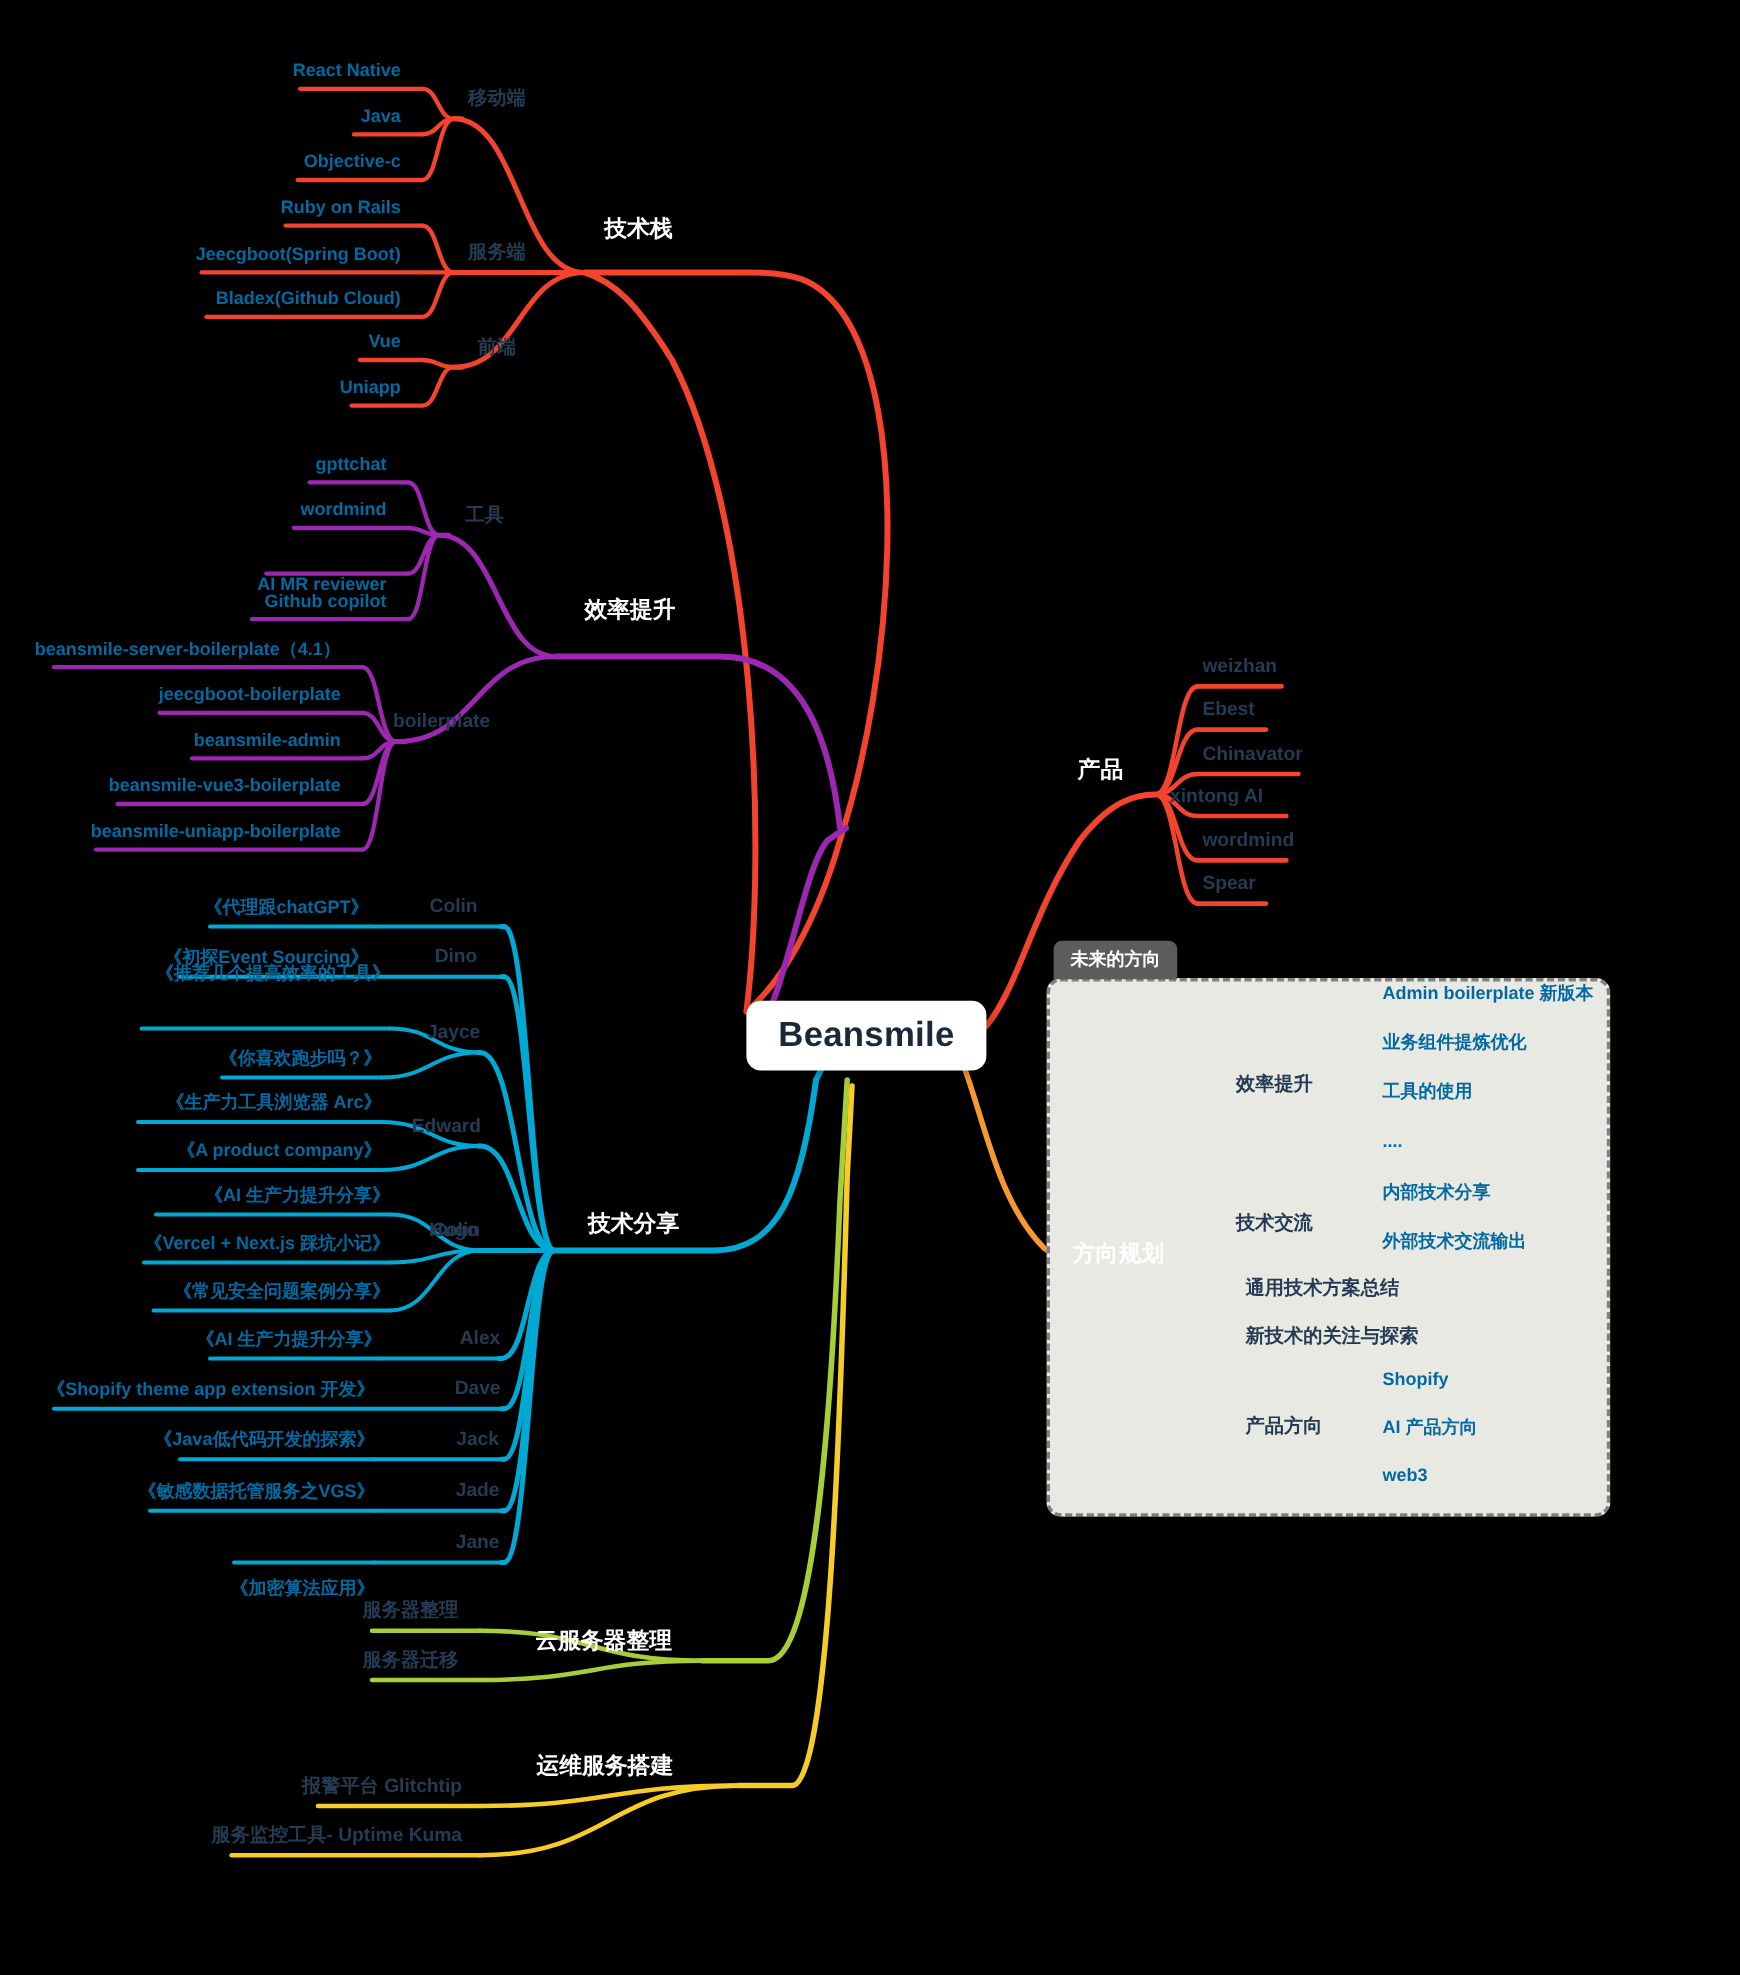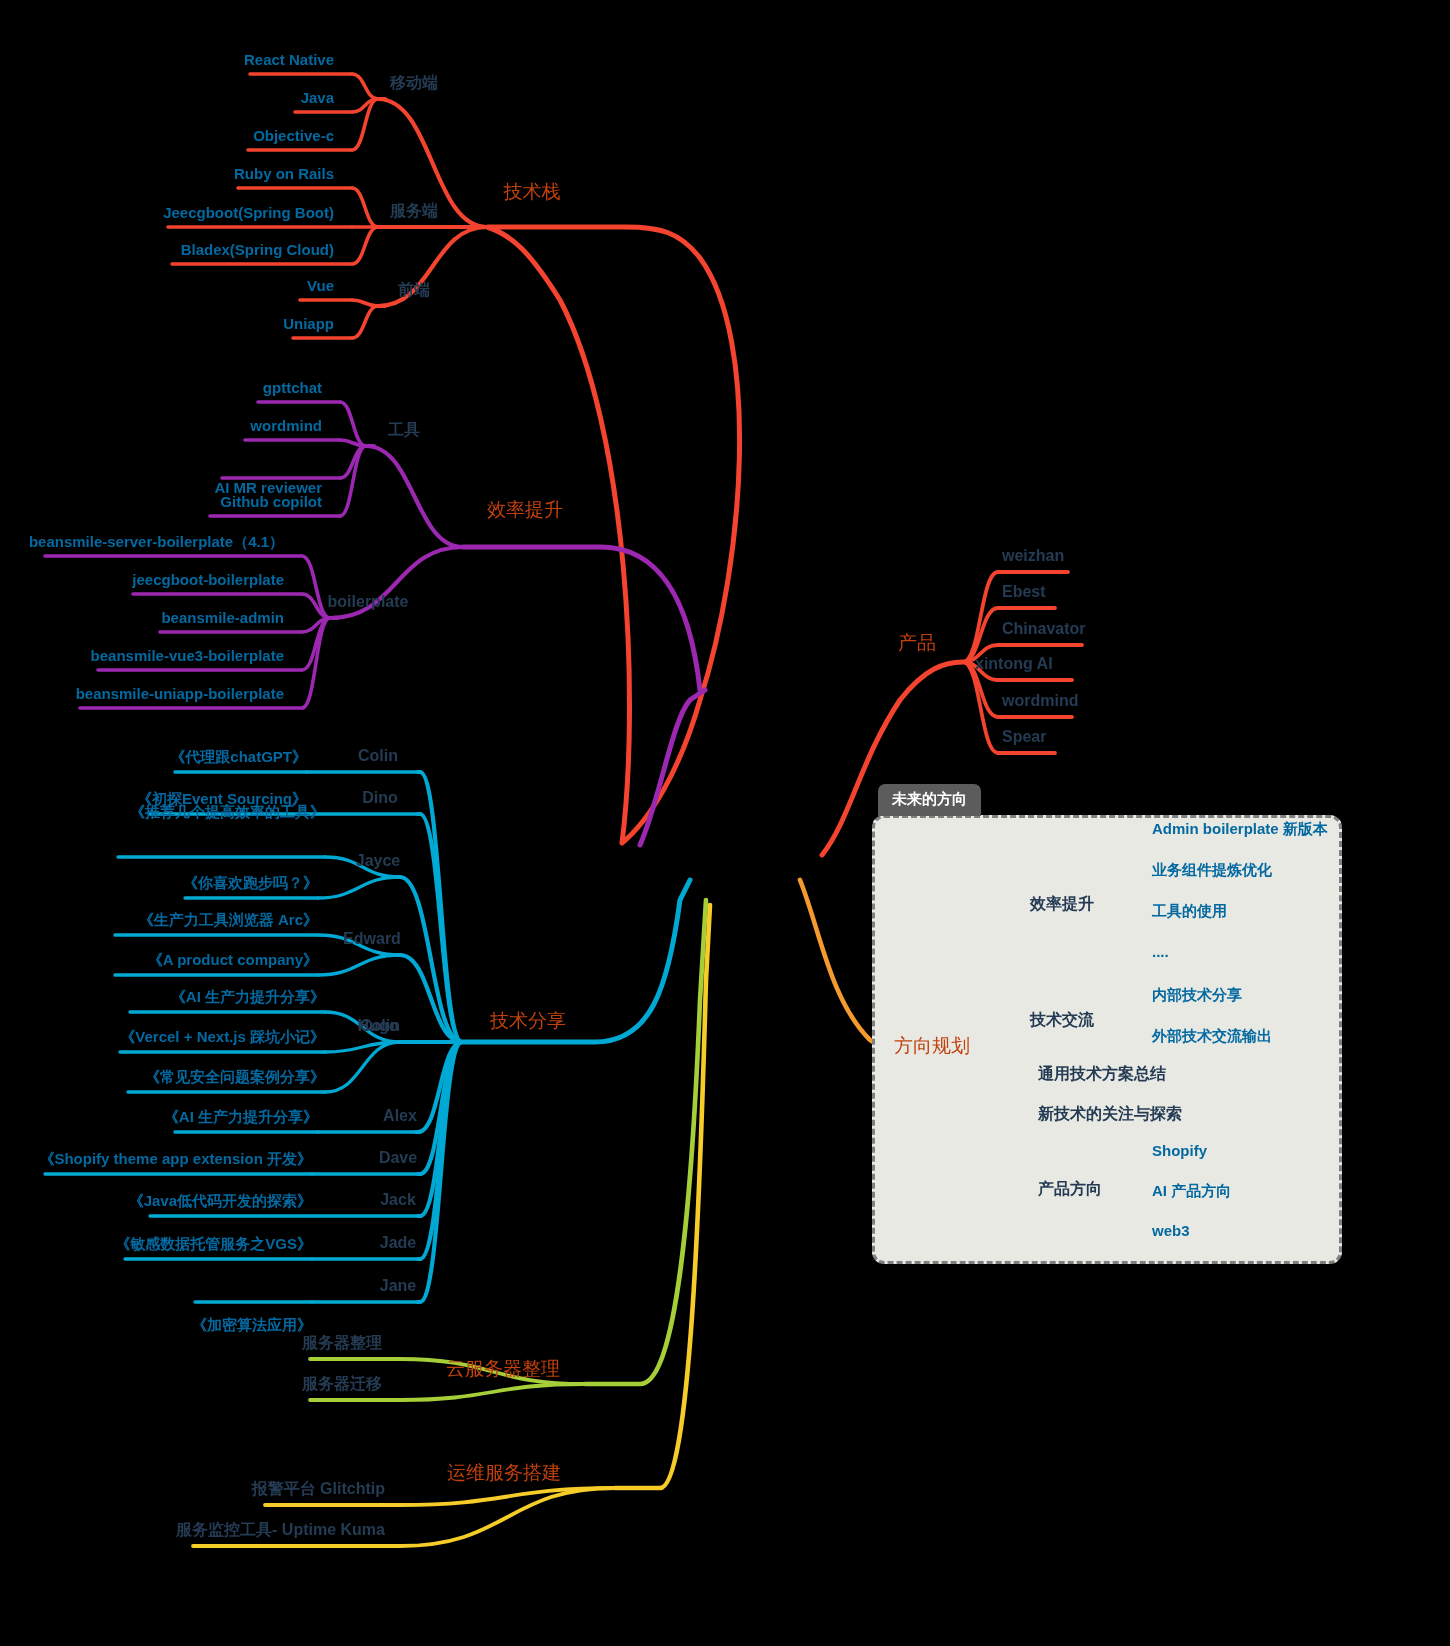--- a/index.html
+++ b/index.html
@@ -3,21 +3,21 @@
 <meta charset="utf-8">
 <style>
   html,body{margin:0;padding:0;background:#000;}
   body{width:1450px;height:1646px;position:relative;overflow:hidden;
        font-family:"Liberation Sans","DejaVu Sans",sans-serif;}
   #canvas{position:absolute;left:0;top:0;width:1450px;height:1646px;}
   svg.links{position:absolute;left:0;top:0;width:1450px;height:1646px;pointer-events:none;}
   .node{position:absolute;white-space:nowrap;color:#243b53;font-weight:700;line-height:1;}
   .lvl3{font-size:15px;color:#0369a1;font-weight:700;}
   .lvl2{font-size:16px;color:#243b53;font-weight:700;}
-  .lvl1{font-size:19px;color:#c2410c;font-weight:400;}
+  .lvl1{font-size:19px;color:#ffffff;font-weight:700;}
   .anchor-r{transform:translate(-100%,-50%);}
   .anchor-l{transform:translate(0,-50%);}
   .anchor-c{transform:translate(-50%,-50%);}
   #root{position:absolute;background:#fff;border-radius:12px;
         box-shadow:0 2px 10px rgba(0,0,0,.35);
         display:flex;align-items:center;justify-content:center;
         font-size:29px;font-weight:800;color:#1b2838;letter-spacing:.2px;}
   #future-box{position:absolute;border:3px dashed #808080;border-radius:12px;
         background:#e9e9e4;}
   #future-tab{position:absolute;background:#5c5c5c;color:#fff;
@@ -175,31 +175,34 @@
       <path d="M1148,1165 L1210,1165" stroke="#f59a2e" stroke-width="3.3999999999999995" fill="none" stroke-linecap="round"></path>
       <path d="M1118,1205 C1133,1205 1133,1205 1148,1205" stroke="#f59a2e" stroke-width="3.3999999999999995" fill="none" stroke-linecap="round"></path>
       <path d="M1148,1205 L1228,1205" stroke="#f59a2e" stroke-width="3.3999999999999995" fill="none" stroke-linecap="round"></path>
       <path d="M1118,1205 C1133,1205 1133,1245 1148,1245" stroke="#f59a2e" stroke-width="3.3999999999999995" fill="none" stroke-linecap="round"></path>
       <path d="M1148,1245 L1194,1245" stroke="#f59a2e" stroke-width="3.3999999999999995" fill="none" stroke-linecap="round"></path>
     </svg>
 
   <div id="future-box" style="left: 872px; top: 815px; width: 464px; height: 443px;"></div>
   <div id="future-tab" style="left: 878px; top: 784px;">未来的方向</div>
 
+  <div id="root" style="left: 622px; top: 834px; width: 200px; height: 58px;">
+    <span>Beansmile</span>
+  </div>
 
   <div id="nodes">
       <div class="node lvl1 anchor-c" style="left: 532px; top: 191px;">技术栈</div>
       <div class="node lvl2 anchor-c" style="left: 414px; top: 83px;">移动端</div>
       <div class="node lvl3 anchor-r" style="left: 334px; top: 59px;">React Native</div>
       <div class="node lvl3 anchor-r" style="left: 334px; top: 97px;">Java</div>
       <div class="node lvl3 anchor-r" style="left: 334px; top: 135px;">Objective-c</div>
       <div class="node lvl2 anchor-c" style="left: 414px; top: 211px;">服务端</div>
       <div class="node lvl3 anchor-r" style="left: 334px; top: 173px;">Ruby on Rails</div>
       <div class="node lvl3 anchor-r" style="left: 334px; top: 212px;">Jeecgboot(Spring Boot)</div>
-      <div class="node lvl3 anchor-r" style="left: 334px; top: 249px;">Bladex(Spring Cloud)</div>
+      <div class="node lvl3 anchor-r" style="left: 334px; top: 249px;">Bladex(Github Cloud)</div>
       <div class="node lvl2 anchor-c" style="left: 414px; top: 290px;">前端</div>
       <div class="node lvl3 anchor-r" style="left: 334px; top: 285px;">Vue</div>
       <div class="node lvl3 anchor-r" style="left: 334px; top: 323px;">Uniapp</div>
       <div class="node lvl1 anchor-c" style="left: 525px; top: 509px;">效率提升</div>
       <div class="node lvl2 anchor-c" style="left: 404px; top: 430px;">工具</div>
       <div class="node lvl3 anchor-r" style="left: 322px; top: 387px;">gpttchat</div>
       <div class="node lvl3 anchor-r" style="left: 322px; top: 425px;">wordmind</div>
       <div class="node lvl3 anchor-r" style="left: 322px; top: 463px; margin-top: 24px;">AI MR reviewer</div>
       <div class="node lvl3 anchor-r" style="left: 322px; top: 501px;">Github copilot</div>
       <div class="node lvl2 anchor-c" style="left: 368px; top: 602px;">boilerplate</div>

